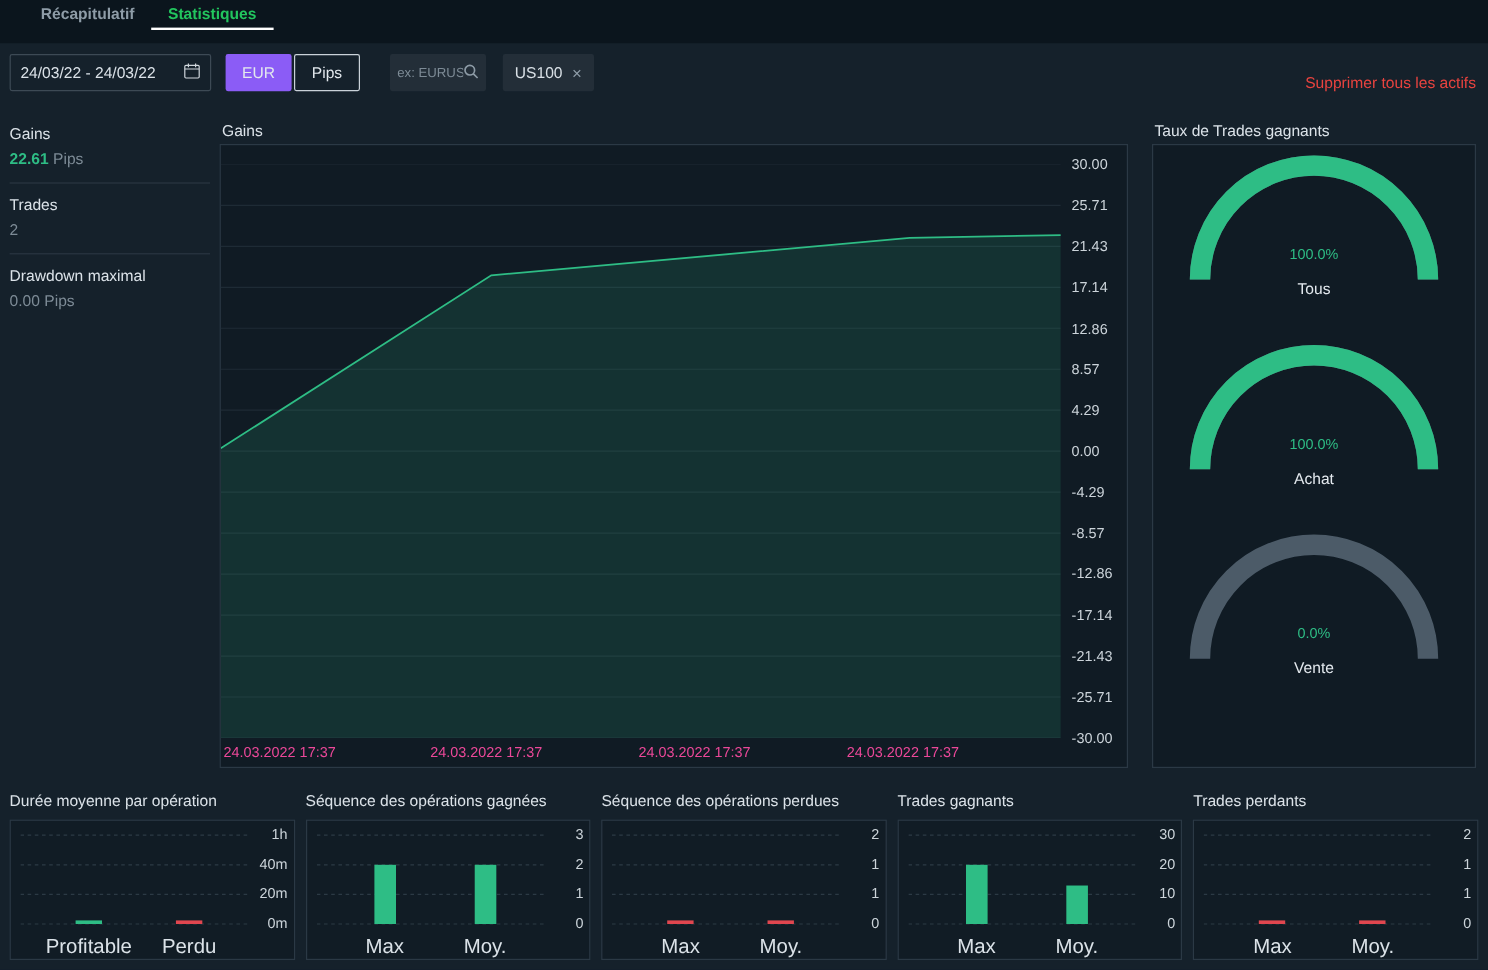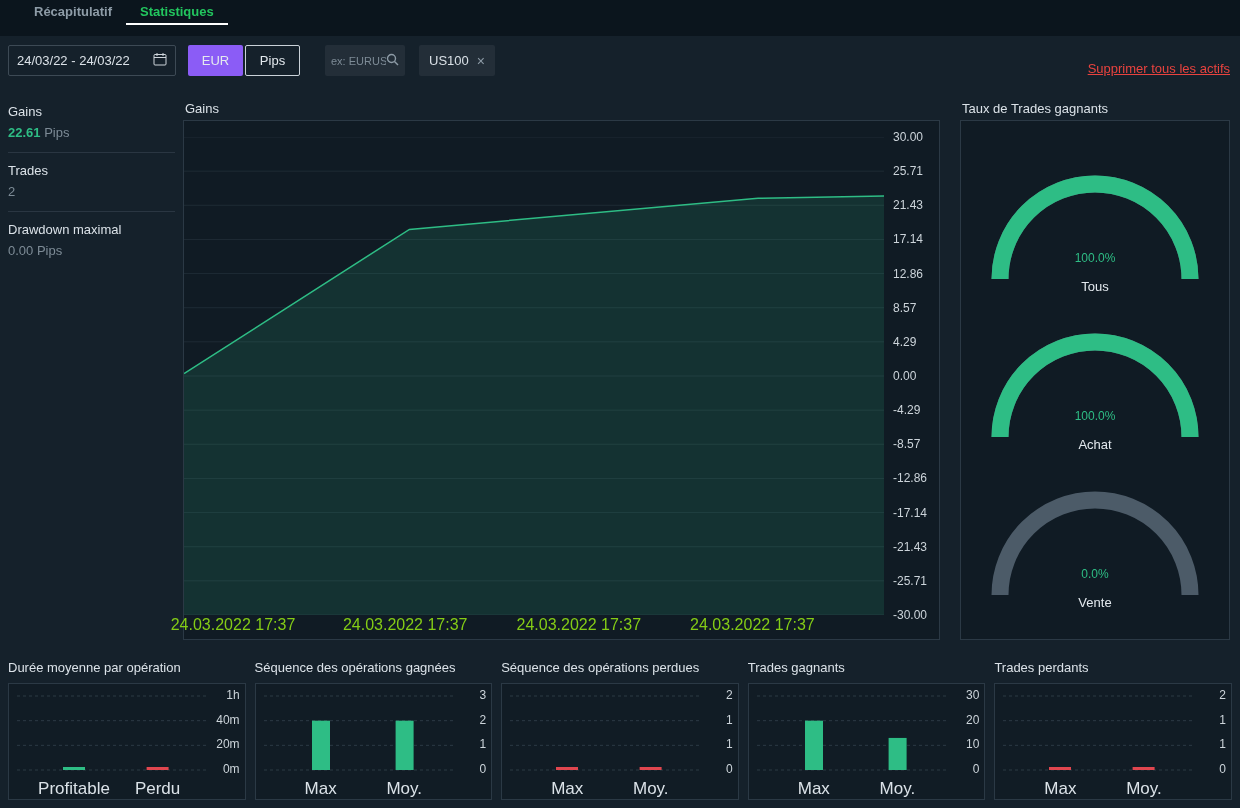--- a/index.html
+++ b/index.html
@@ -15,43 +15,43 @@
   
   .toolbar { position:absolute; top:45px; left:8px; right:10px; height:31px; display:flex; align-items:center; }
   .date-range { width:168px; height:31px; border:1px solid #3d4a55; border-radius:2px; display:flex; align-items:center; justify-content:space-between; padding:0 8px; color:#dbe2e8; cursor:pointer; }
   .btn { height:31px; min-width:55px; padding:0 12px; margin-left:12px; background:#8b5cf6; border:none; border-radius:2px; color:#e3e9ee; font-size:13px; font-family:inherit; cursor:pointer; }
   .btn.selected { background:transparent; border:1px solid #cad2d9; margin-left:2px; }
   .search { margin-left:25px; height:31px; width:80px; background:#232e38; border-radius:2px; display:flex; align-items:center; padding:0 6px; }
   .search input { flex:1; min-width:0; background:transparent; border:none; outline:none; color:#d9e0e6; font-size:11px; font-family:inherit; }
   .search input::placeholder { color:#7d8b96; }
   .chip { margin-left:14px; height:31px; background:#232e38; border-radius:2px; display:flex; align-items:center; gap:8px; padding:0 10px; cursor:pointer; }
   .chip .x { color:#8e9ca7; font-size:14px; cursor:pointer; }
-  .clear-link { margin-left:auto; color:#e8433f; text-decoration:underline; cursor:pointer;margin-top:16px; }
+  .clear-link { margin-left:auto; color:#e8433f; cursor:pointer;margin-top:16px; }
   
   .sidebar { position:absolute; top:94px; left:8px; width:167px; }
   .stat-block { padding:10px 0 12px; border-bottom:1px solid #2a3642; }
   .stat-block:last-child { border-bottom:none; }
   .stat-label { color:#dbe2e8; margin-bottom:6px; }
   .stat-value { color:#7d8b96; }
   .stat-value .v { font-weight:bold; }
   .v.green { color:#2ebd85; }
   .v.muted { color:#7d8b96; font-weight:normal; }
   
   .section-title { position:absolute; font-size:13px; color:#dbe2e8; }
   #gains-title { top:101px; left:185px; }
   #gauges-title { top:101px; left:962px; }
   .panel { position:absolute; background:#101b24; border:1px solid #2b3945; }
   #gains-panel { top:120px; left:183px; width:757px; height:520px; }
-  #gauges-panel { top:120px; left:960px; width:270px; height:520px; display:flex; flex-direction:column; align-items:center; padding-top:46px; }
+  #gauges-panel { top:120px; left:960px; width:270px; height:520px; display:flex; flex-direction:column; align-items:center; }
   .gains-plot { position:absolute; top:16px; left:0; width:700px; height:478px; }
   #gains-svg { display:block; width:700px; height:478px; }
   .gains-ylabels { position:absolute; top:16px; right:0; width:55px; height:478px; }
   .gains-ylabels span { position:absolute; left:9px; font-size:12px; color:#ccd4da; }
   .gains-xlabels { position:absolute; left:0; bottom:0; width:700px; height:24px; }
-  .gains-xlabels span { position:absolute; bottom:5px; transform:translateX(-50%); font-size:16px; color:#84cc16; white-space:nowrap; }
+  .gains-xlabels span { position:absolute; bottom:5px; transform:translateX(-50%); font-size:12px; color:#ec4899; white-space:nowrap; }
   
   .gauge { position:relative; width:230px; height:132px; margin-bottom:26px; flex:none; }
   .gauge svg { display:block; }
   .gauge-track { fill:none; stroke:#4c5b68; stroke-width:17; }
   .gauge-arc { fill:none; stroke:#2ebd85; stroke-width:17; }
   .gauge-pct { position:absolute; top:84px; width:100%; text-align:center; color:#2ebd85; font-size:12px; }
   .gauge-label { position:absolute; top:112px; width:100%; text-align:center; color:#e3e9ee; font-size:13px; }
   
   .bottom-row { position:absolute; top:660px; left:8px; width:1224px; display:flex; gap:9px; }
   .mini { flex:1; min-width:0; }

